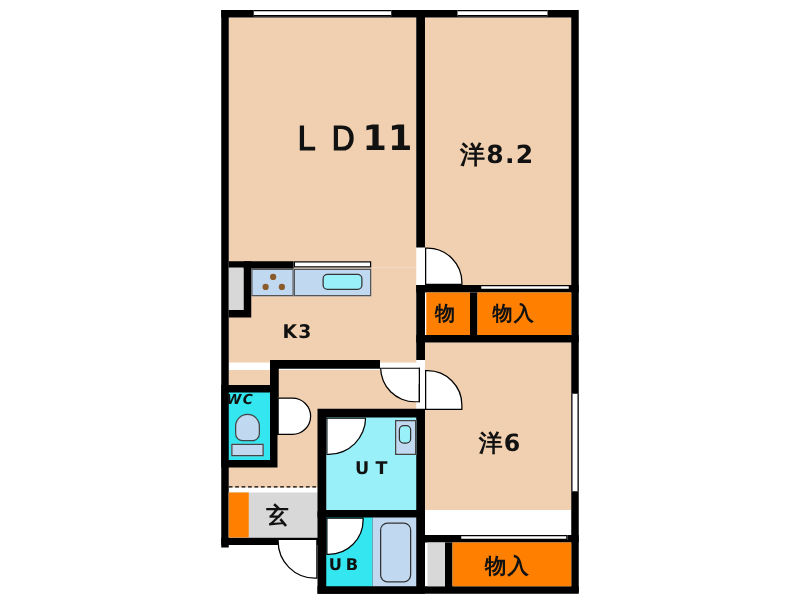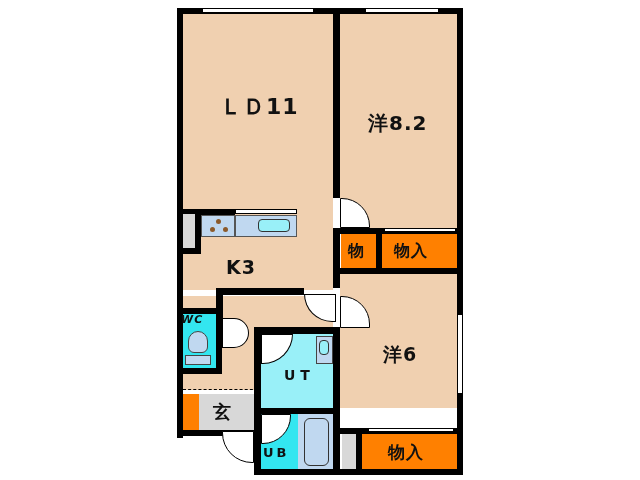--- a/index.html
+++ b/index.html
@@ -85,23 +85,23 @@
 <div class="abs bluegray" style="left:298px;top:414px;width:35px;height:55px;"></div>
 <div class="abs" style="left:304px;top:418px;width:25px;height:48px;border:1px solid #333;border-radius:6px;"></div>
 <div class="door" style="left:261px;top:414px;width:28px;height:28px;border-radius:0 0 28px 0;"></div>
 
 <div class="abs wall" style="left:340px;top:428px;width:123px;height:6px;"></div>
 <div class="abs" style="left:368px;top:428px;width:86px;height:4px;background:#fff;border:1px solid #000;"></div>
 <div class="abs gray" style="left:342px;top:434px;width:14px;height:35px;"></div>
 <div class="abs wall" style="left:356px;top:434px;width:6px;height:36px;"></div>
 <div class="abs orange" style="left:362px;top:434px;width:95px;height:35px;"></div>
 
-<div class="label" style="left:220px;top:92px;font-size:22px;">ＬＤ11</div>
+<div class="label" style="left:232px;top:92px;font-size:28px;">ＬＤ11</div>
 <div class="label" style="left:368px;top:110px;font-size:20px;">洋8.2</div>
-<div class="label" style="left:226px;top:256px;font-size:19px;">K3</div>
+<div class="label" style="left:226px;top:256px;font-size:15px;">K3</div>
 <div class="label" style="left:383px;top:342px;font-size:19px;">洋6</div>
 <div class="label" style="left:181px;top:313px;font-size:11px;font-style:italic;">WC</div>
 <div class="label" style="left:284px;top:367px;font-size:14px;letter-spacing:5px;">UT</div>
 <div class="label" style="left:263px;top:445px;font-size:13px;letter-spacing:3px;">UB</div>
 <div class="label" style="left:213px;top:400px;font-size:18px;">玄</div>
 <div class="label" style="left:348px;top:241px;font-size:16px;">物</div>
 <div class="label" style="left:394px;top:241px;font-size:16px;">物入</div>
 <div class="label" style="left:388px;top:441px;font-size:17px;">物入</div>
 
 </body></html>

